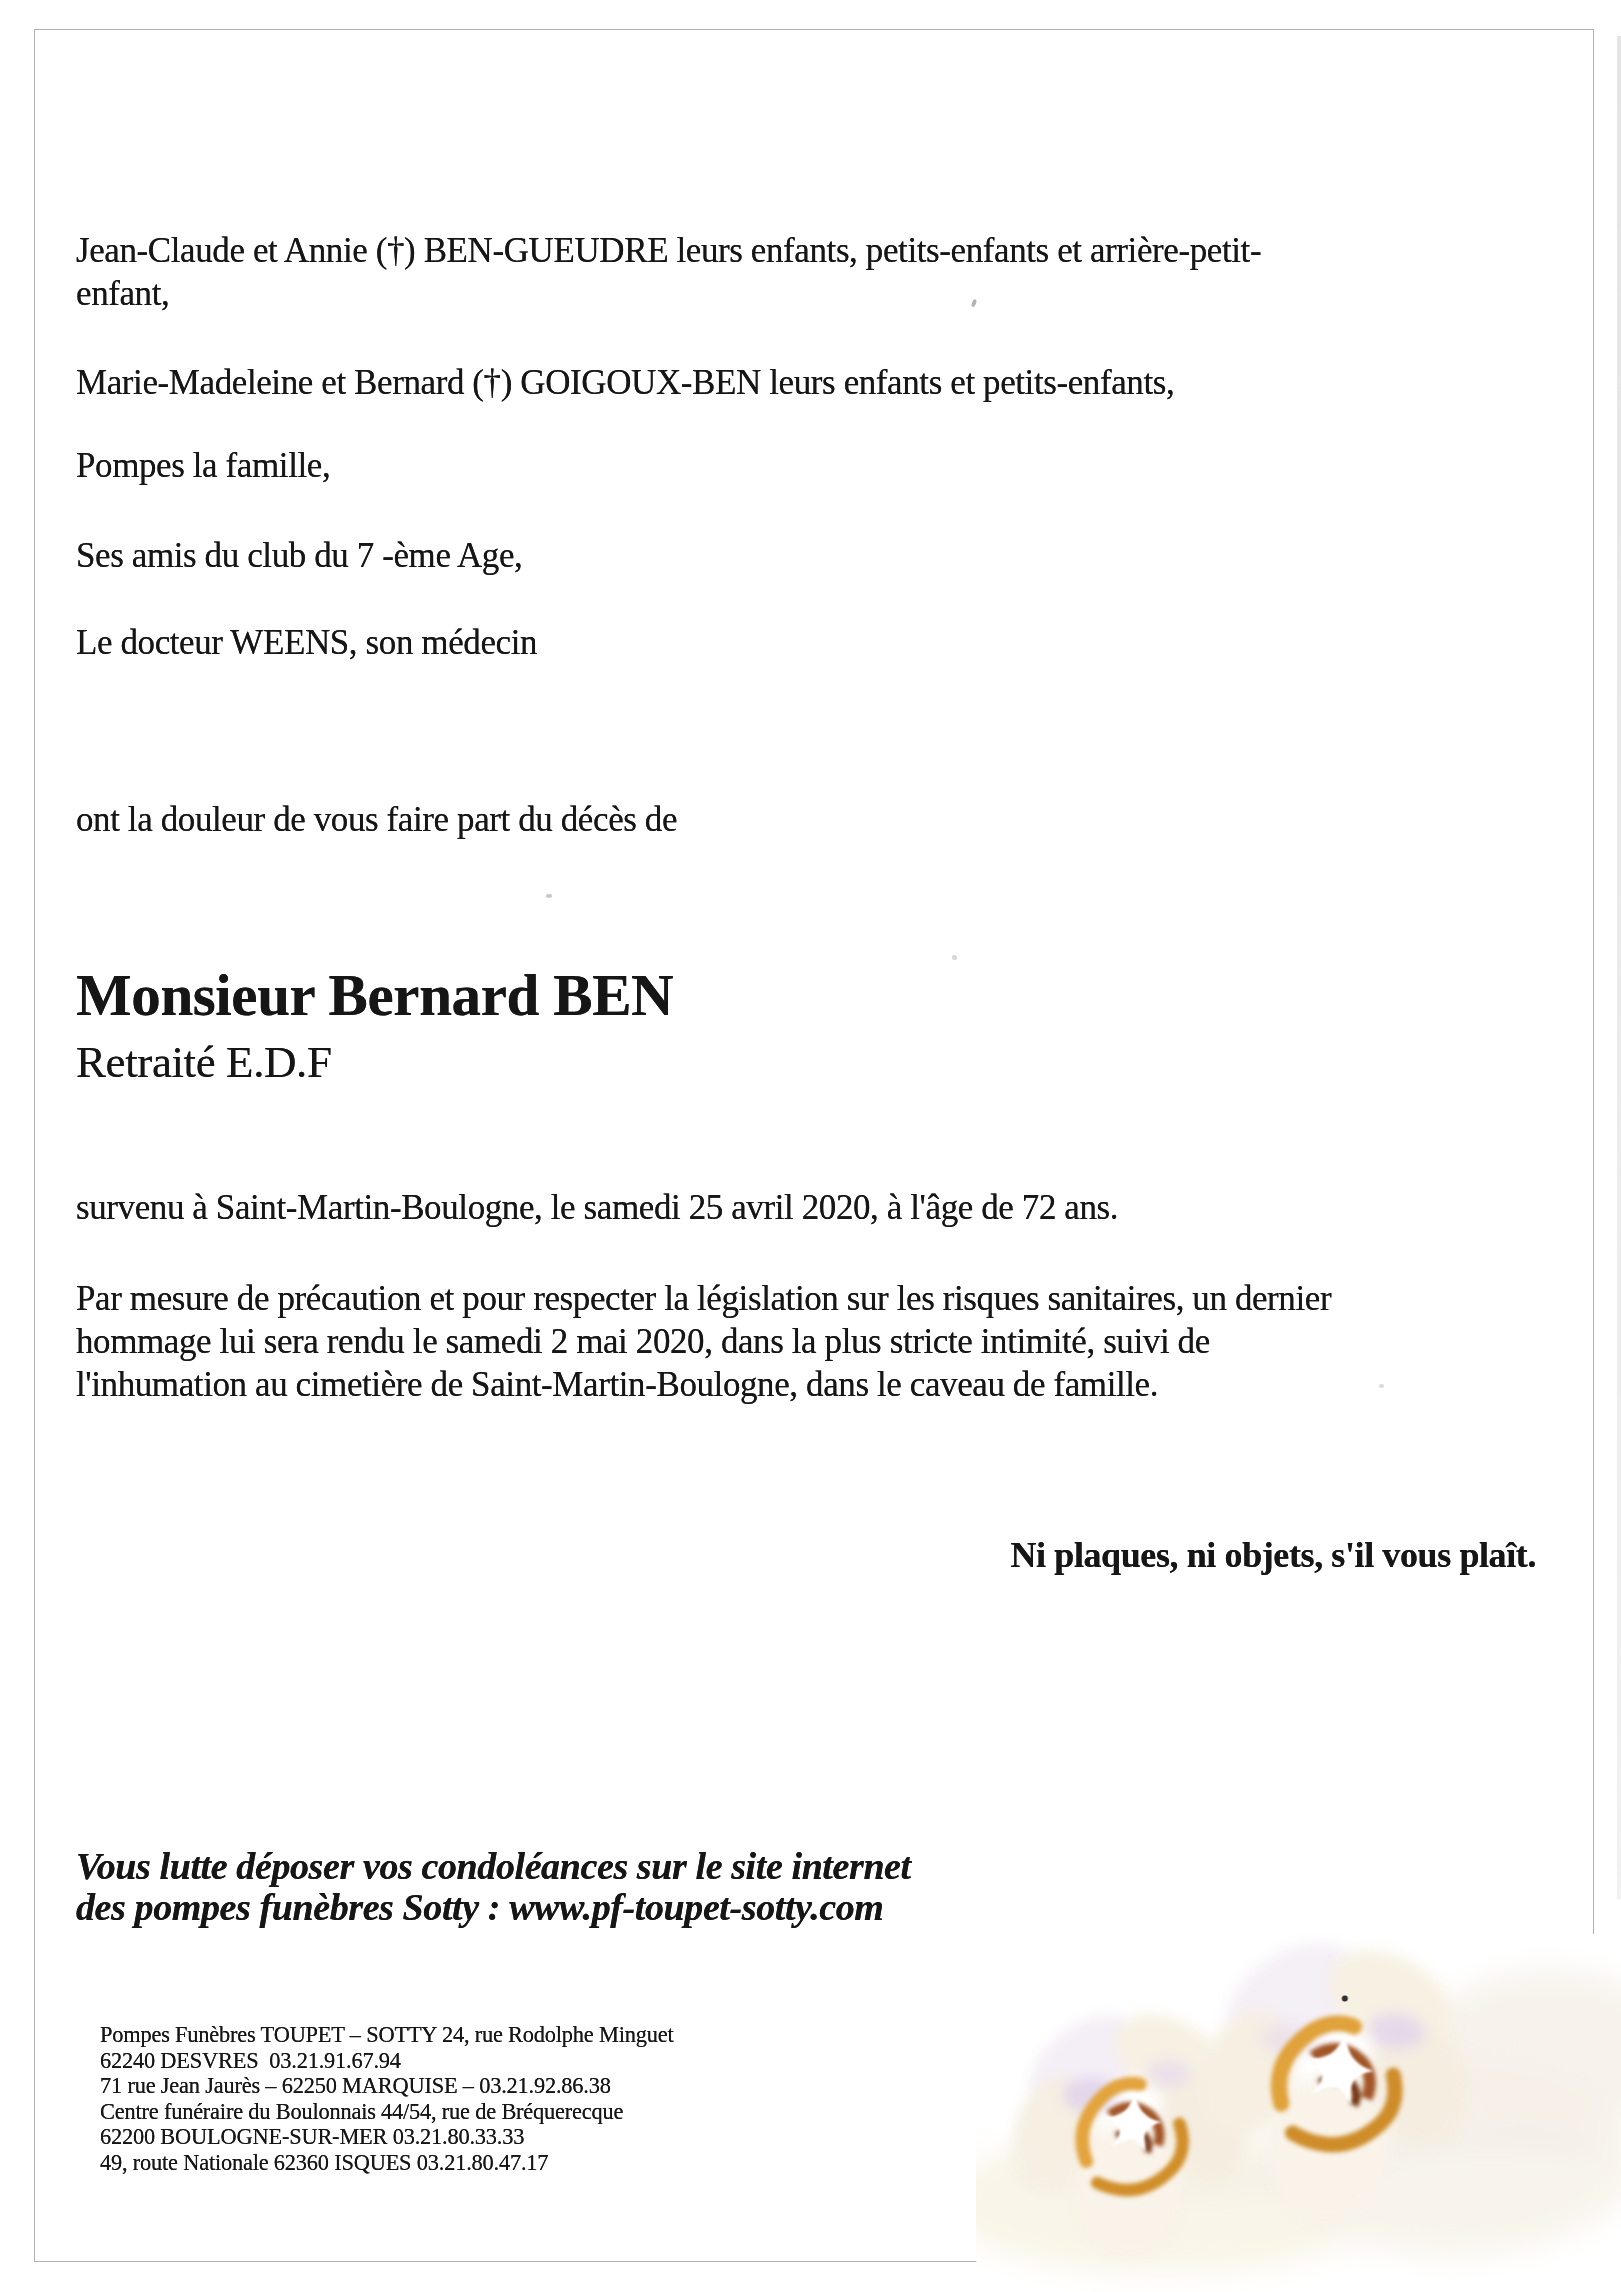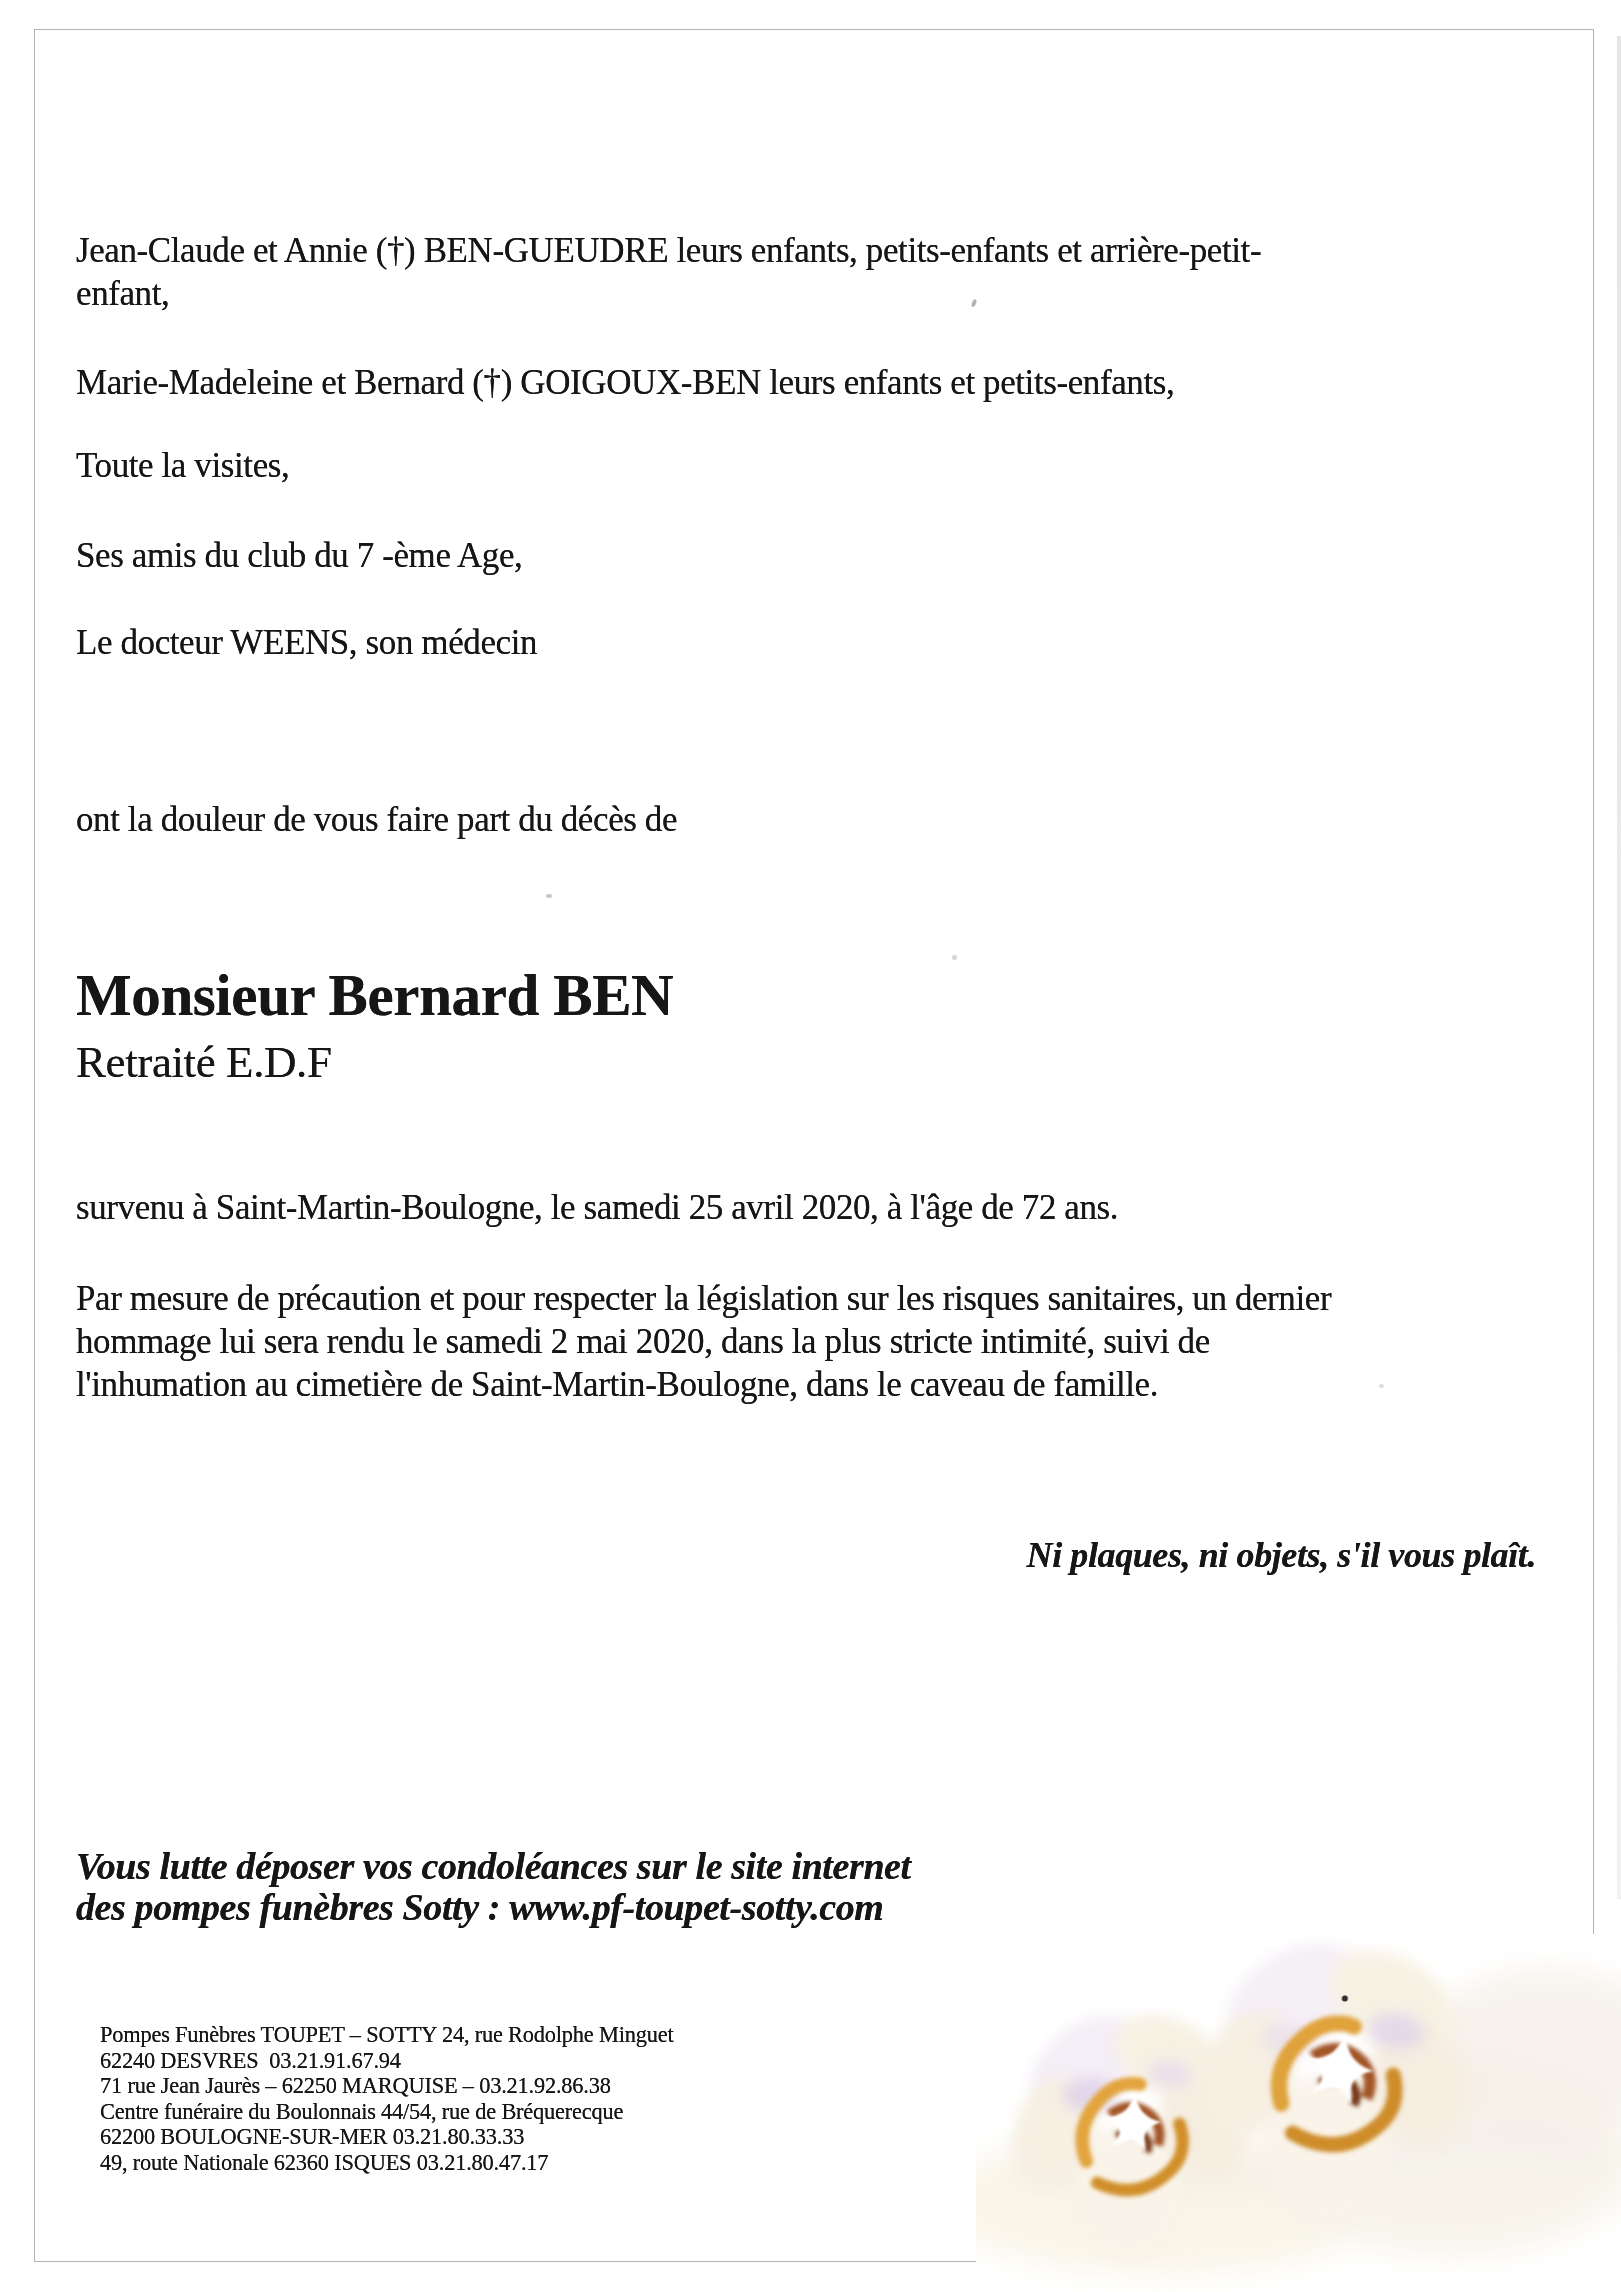--- a/index.html
+++ b/index.html
@@ -28,21 +28,21 @@
     text-shadow:0 0 0.5px #2a2a2a;
   }
   .centerblock{
     position:absolute;left:76px;width:1487px;z-index:3;
     white-space:pre;text-shadow:0 0 0.5px #2a2a2a;
   }
   .deceased-name{top:963px;font-size:59px;line-height:64px;font-weight:bold;letter-spacing:-0.4px;}
   .deceased-role{top:1037px;font-size:45px;line-height:50px;letter-spacing:-0.4px;}
   .noflowers{
     position:absolute;right:85px;top:1535px;z-index:3;
-    font-size:36px;line-height:41px;font-weight:bold;font-style:italic;
+    font-size:36px;line-height:41px;font-weight:bold;
     letter-spacing:-0.4px;white-space:pre;text-shadow:0 0 0.5px #2a2a2a;
   }
   .condolences{
     top:1846px;font-size:38px;line-height:41px;
     font-weight:bold;font-style:italic;letter-spacing:-0.4px;
   }
   .footer{
     top:2022px;left:100px;
     font-size:22.4px;line-height:25.5px;letter-spacing:-0.2px;
   }
@@ -57,21 +57,21 @@
 <body>
 
 <div class="page">
 
   <div class="frame"></div>
   <div class="edge-right"></div>
 
   <div class="tb" style="top:361px">Marie-Madeleine et Bernard (†) GOIGOUX-BEN leurs enfants et petits-enfants,</div>
   <div class="tb" style="top:229px">Jean-Claude et Annie (†) BEN-GUEUDRE leurs enfants, petits-enfants et arrière-petit-
 enfant,</div>
-  <div class="tb" style="top:444px">Toute la visites,</div>
+  <div class="tb" style="top:444px">Pompes la famille,</div>
   <div class="tb" style="top:534px">Ses amis du club du 7 -ème Age,</div>
   <div class="tb" style="top:621px">Le docteur WEENS, son médecin</div>
 
   <div class="tb" style="top:798px">ont la douleur de vous faire part du décès de</div>
 
   <div class="centerblock deceased-name">Monsieur Bernard BEN</div>
   <div class="centerblock deceased-role">Retraité E.D.F</div>
 
   <div class="tb" style="top:1186px">survenu à Saint-Martin-Boulogne, le samedi 25 avril 2020, à l'âge de 72 ans.</div>
   <div class="tb" style="top:1277px">Par mesure de précaution et pour respecter la législation sur les risques sanitaires, un dernier

